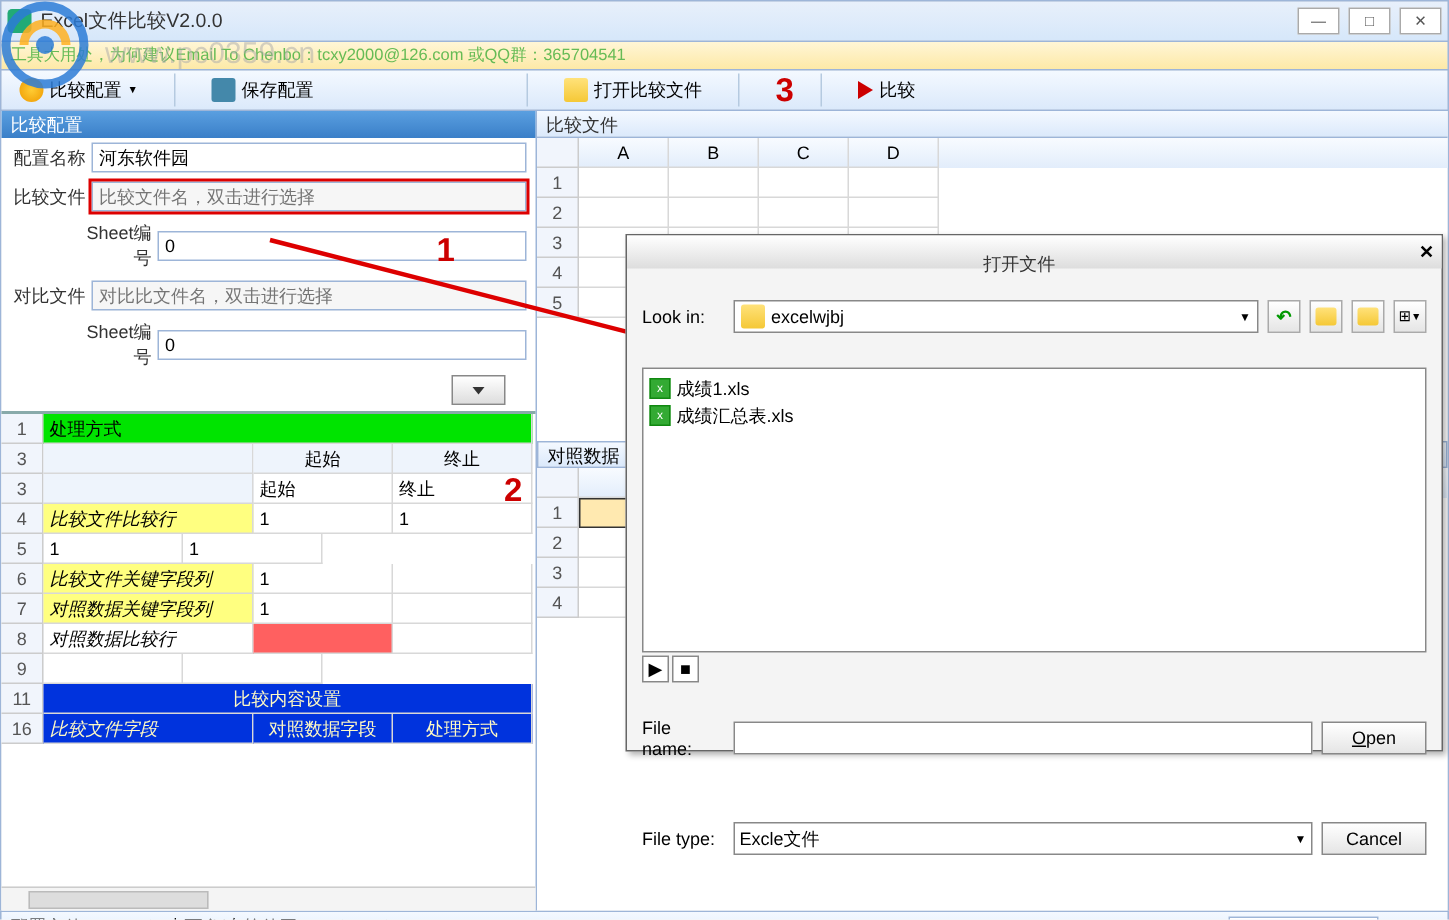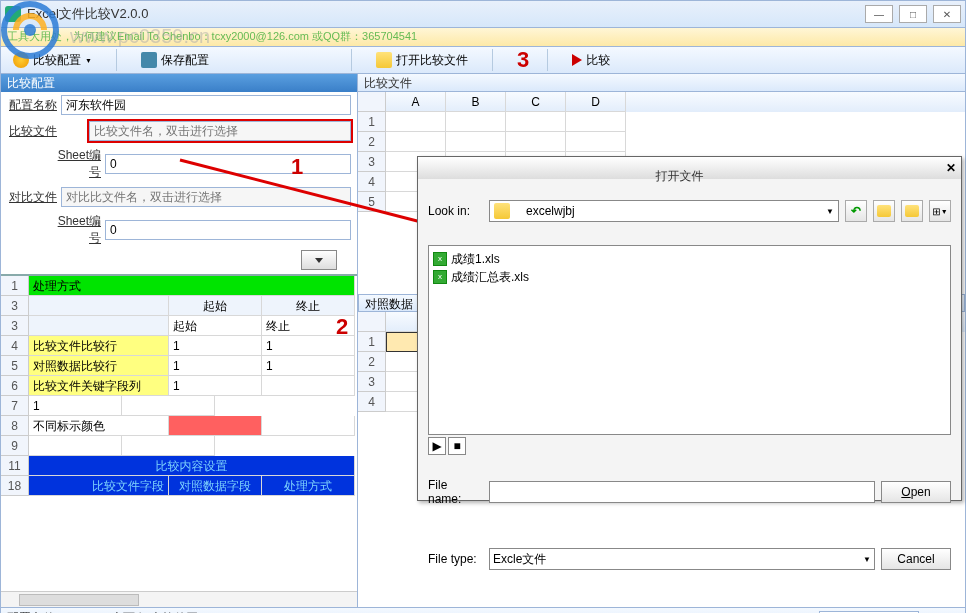--- a/index.html
+++ b/index.html
@@ -28,44 +28,44 @@
 .anno { font-size: 22px; font-weight: bold; color: #c00; position: absolute; z-index: 20; pointer-events: none; }
 
 
 .main { display: flex; height: 533px; border-left: 1px solid #9db5d8; border-right: 1px solid #9db5d8; }
 .left { width: 357px; border-right: 1px solid #9db5d8; background: #fff; position: relative; }
 .right { flex: 1; position: relative; background: #fff; }
 
 .panelhdr { background: linear-gradient(#5a9fe0,#3a7fc8); color: #fff; height: 18px; padding: 1px 6px; font-size: 12px; }
 
 .cfgrow { display: flex; align-items: center; padding: 3px 6px; gap: 4px; }
-.cfgrow label { width: 50px; text-align: right; color: #333; text-decoration: underline; }
+.cfgrow label { width: 50px; text-align: right; color: #333; }
 .cfgrow input[type=text] { flex: 1; height: 20px; border: 1px solid #9db5d8; padding: 1px 4px; background: #fff; }
 .cfgrow input[readonly] { background: #f6f6f6; color: #777; }
-.highlight { outline: 2px solid #d00; margin-left: 28px; }
+.highlight { outline: 2px solid #d00; }
 .subrow { padding-left: 50px; display: flex; align-items: center; gap: 4px; }
 .subrow label { color: #333; }
 .spin { width: 50px; height: 20px; border: 1px solid #9db5d8; }
 .ddbtn { width: 36px; height: 20px; background: linear-gradient(#fff,#ddd); border: 1px solid #888; margin-left: 300px; display: flex; align-items: center; justify-content: center; }
 .ddbtn::after { content: ""; border-top: 5px solid #333; border-left: 4px solid transparent; border-right: 4px solid transparent; }
 
 
 .grid { border-top: 2px solid #8aa; margin-top: 4px; }
 .grow { display: flex; height: 20px; }
 .gh { width: 28px; background: #f1f5fc; border-right: 1px solid #ccc; border-bottom: 1px solid #ccc; text-align: center; color: #555; line-height: 20px; }
 .gcell { border-right: 1px solid #d8d8d8; border-bottom: 1px solid #d8d8d8; padding: 1px 4px; height: 20px; line-height: 18px; overflow: hidden; }
-.c1 { width: 140px; }
+.c1 { width: 140px; font-style: italic; }
 .c2 { width: 93px; }
 .c3 { width: 93px; }
 .ghcell { background: #eef4fc; text-align: center; font-weight: normal; }
 .bg-green { background: #00e400; }
 .bg-yellow { background: #ffff80; }
 .bg-red { background: #ff6060; }
 .bg-cyan { background: #00ffc0; }
-.bg-blue { background: #0033dd; color: #7dd3fc; text-align: center; }
+.bg-blue { background: #0033dd; color: #fef9c3; text-align: center; }
 .sgrid .grow .gh { width: 28px; }
 .sgrid .gcell { width: 60px; text-align: center; }
 .colhdr { background: linear-gradient(#f8fbff,#e2edfb); }
 
 .filename-label { position: absolute; right: 30px; top: 130px; color: #04c; font-size: 14px; }
 
 .lowerlabel { background: linear-gradient(#f4f9ff,#dbe9fb); border: 1px solid #9db5d8; height: 18px; padding: 1px 6px; }
 
 
 .dialog { position: absolute; left: 417px; top: 156px; width: 545px; height: 345px; background: #f4f4f4; border: 1px solid #666; box-shadow: 2px 2px 4px rgba(0,0,0,.3); z-index: 30; }
@@ -194,54 +194,54 @@
   <div class="gcell c3">终止</div>
           </div>
           <div class="grow">
             <div class="gh">4</div>
   <div class="gcell c1 bg-yellow">比较文件比较行</div>
   <div class="gcell c2 ">1</div>
   <div class="gcell c3">1</div>
           </div>
           <div class="grow">
             <div class="gh">5</div>
-  <div class="gcell c1 bg-yellow">对照数据比较行</div>
   <div class="gcell c2 ">1</div>
   <div class="gcell c3">1</div>
           </div>
           <div class="grow">
             <div class="gh">6</div>
   <div class="gcell c1 bg-yellow">比较文件关键字段列</div>
   <div class="gcell c2 ">1</div>
   <div class="gcell c3"></div>
           </div>
           <div class="grow">
             <div class="gh">7</div>
+  <div class="gcell c1 bg-yellow">对照数据关键字段列</div>
   <div class="gcell c2 ">1</div>
   <div class="gcell c3"></div>
           </div>
           <div class="grow">
             <div class="gh">8</div>
-  <div class="gcell c1 ">不同标示颜色</div>
+  <div class="gcell c1 ">对照数据比较行</div>
   <div class="gcell c2 bg-red"></div>
   <div class="gcell c3"></div>
           </div>
           <div class="grow">
             <div class="gh">9</div>
   <div class="gcell c2 "></div>
   <div class="gcell c3"></div>
           </div>
         </div>
       <div class="grow">
         <div class="gh">11</div>
         <div class="gcell bg-blue" style="width:326px">比较内容设置</div>
       </div>
       <div class="grow">
-        <div class="gh">18</div>
-        <div class="gcell bg-blue c1" style="text-align:right">比较文件字段</div>
+        <div class="gh">16</div>
+        <div class="gcell bg-blue c1" style="text-align:left">比较文件字段</div>
         <div class="gcell bg-blue c2" style="text-align:center">对照数据字段</div>
         <div class="gcell bg-blue c3" style="text-align:center">处理方式</div>
       </div>
     </div>
     <span class="anno" style="left:335px;top:240px;">2</span>
     <div style="position:absolute;bottom:0;left:0;right:0;" class="hscroll">
         <div class="thumb"></div>
       </div>
   </div>
 
@@ -336,21 +336,21 @@
 
 <div class="dialog">
   <div class="dlgtitle">
     <span>打开文件</span>
     <div class="dlgclose">✕</div>
   </div>
   <div class="dlgrow">
     <label>Look in:</label>
     <div class="lookin">
       <div class="tbicon folder"></div>
-      <span style="margin-left:16px;text-align:right;">excelwjbj</span>
+      <span style="margin-left:4px;text-align:right;">excelwjbj</span>
       <span style="margin-left:auto;font-size:8px;">▼</span>
     </div>
     <div class="dlgicobtn">
         <span style="color:#090;font-weight:bold;">↶</span>
       </div>
     <div class="dlgicobtn">
         <div class="tbicon folder" style="width:14px;height:12px;"></div>
       </div>
     <div class="dlgicobtn">
         <div class="tbicon folder" style="width:14px;height:12px;"></div>

